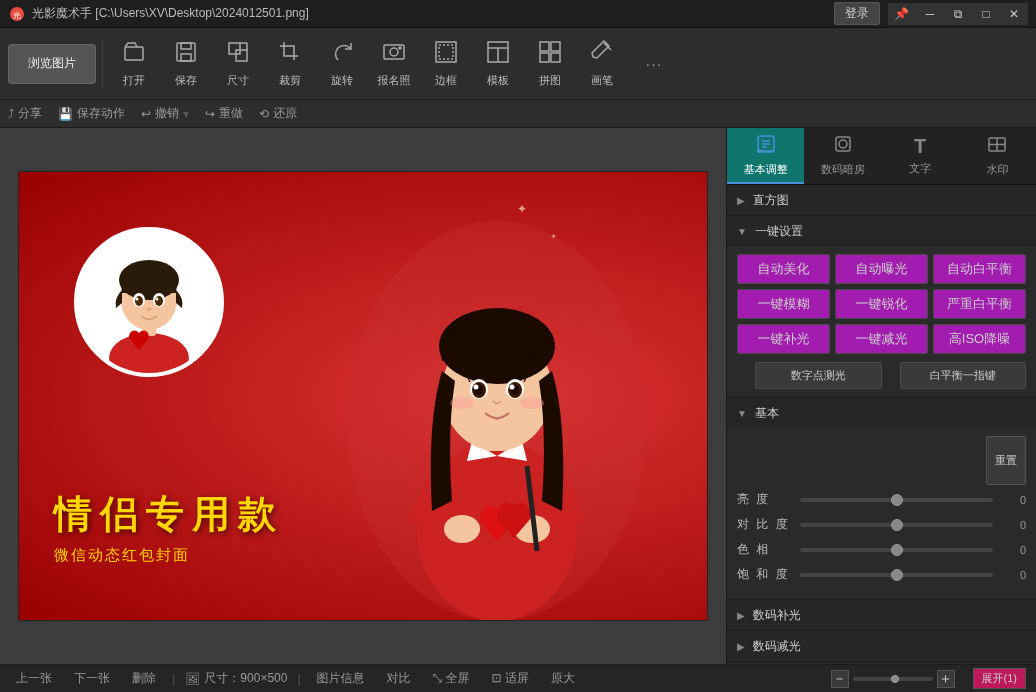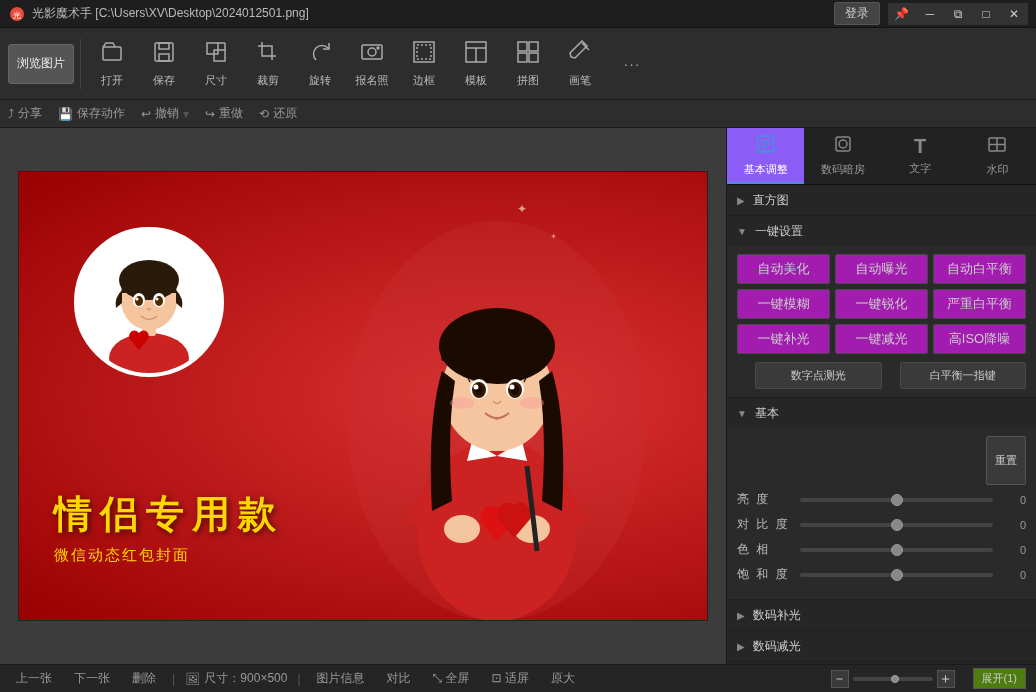--- a/index.html
+++ b/index.html
@@ -7,21 +7,21 @@
 
     
     .titlebar { height: 28px; background: #1e1e1e; display: flex; align-items: center; padding: 0 8px; border-bottom: 1px solid #111; }
     .titlebar-icon { width: 18px; height: 18px; margin-right: 6px; display: flex; align-items: center; justify-content: center; }
     .titlebar-title { font-size: 12px; color: #bbb; flex: 1; }
     .titlebar-btn { width: 28px; height: 22px; background: #333; border: none; color: #ccc; cursor: pointer; font-size: 12px; display: flex; align-items: center; justify-content: center; }
     .login-btn { background: #444; border: 1px solid #555; color: #ccc; padding: 2px 10px; font-size: 12px; cursor: pointer; margin-right: 8px; border-radius: 2px; }
 
     
     .toolbar { height: 72px; background: #2d2d2d; border-bottom: 1px solid #1a1a1a; display: flex; align-items: center; padding: 0 8px; gap: 2px; }
-    .browse-btn { background: #555; border: 1px solid #666; color: #eee; padding: 4px 8px; font-size: 12px; cursor: pointer; border-radius: 3px; height: 40px; white-space: nowrap; }
+    .browse-btn { background: #555; border: 1px solid #666; color: #eee; padding: 4px 19px; font-size: 12px; cursor: pointer; border-radius: 3px; height: 40px; white-space: nowrap; }
     .toolbar-divider { width: 1px; height: 50px; background: #444; margin: 0 4px; }
     .tool-item { display: flex; flex-direction: column; align-items: center; justify-content: center; width: 50px; height: 60px; cursor: pointer; border-radius: 4px; color: #bbb; font-size: 11px; gap: 4px; }
     .tool-item .icon { font-size: 20px; color: #aaa; }
     .tool-item .more-dots { font-size: 14px; letter-spacing: 1px; }
 
     
     .actionbar { height: 28px; background: #2d2d2d; border-bottom: 1px solid #1a1a1a; display: flex; align-items: center; padding: 0 8px; gap: 16px; color: #999; font-size: 12px; }
     .action-item { display: flex; align-items: center; gap: 4px; cursor: pointer; }
 
     
@@ -32,21 +32,21 @@
     .image-container { width: 690px; height: 450px; position: relative; overflow: hidden; border: 1px solid #222; }
 
     
     .right-panel { width: 310px; background: #2a2a2a; border-left: 1px solid #1a1a1a; display: flex; flex-direction: column; overflow-y: auto; }
     .right-panel::-webkit-scrollbar { width: 4px; }
     .right-panel::-webkit-scrollbar-thumb { background: #555; }
 
     
     .tab-bar { display: flex; background: #222; border-bottom: 1px solid #111; }
     .tab { flex: 1; height: 56px; display: flex; flex-direction: column; align-items: center; justify-content: center; cursor: pointer; border-bottom: 2px solid transparent; color: #999; font-size: 11px; gap: 3px; }
-    .tab.active { border-bottom-color: #4a90d9; color: #fff; background: #8b5cf6; }
+    .tab.active { border-bottom-color: #4a90d9; color: #fff; background: #0f766e; }
     .tab-icon { font-size: 18px; }
 
     
     .panel-section { border-bottom: 1px solid #1f1f1f; }
     .section-header { height: 30px; display: flex; align-items: center; padding: 0 10px; gap: 8px; cursor: pointer; background: #262626; }
     .section-chevron { font-size: 10px; color: #888; }
     .section-title { font-size: 12px; color: #ccc; }
 
     
     .onekey-grid { display: grid; grid-template-columns: 1fr 1fr 1fr; gap: 5px; padding: 8px 10px; }
@@ -63,21 +63,21 @@
     .slider-thumb { width: 12px; height: 12px; background: #888; border-radius: 50%; position: absolute; top: -4px; left: 50%; transform: translateX(-50%); cursor: pointer; border: 1px solid #999; }
     .slider-value { width: 25px; text-align: right; font-size: 11px; color: #999; }
 
     
     .bottombar { height: 28px; background: #252525; border-top: 1px solid #1a1a1a; display: flex; align-items: center; padding: 0 10px; gap: 10px; font-size: 12px; color: #999; }
     .bottom-btn { background: none; border: none; color: #999; cursor: pointer; font-size: 12px; padding: 2px 6px; }
     .bottom-sep { color: #555; }
     .bottom-info { display: flex; align-items: center; gap: 4px; }
     .zoom-controls { display: flex; align-items: center; gap: 4px; margin-left: auto; }
     .zoom-btn { width: 18px; height: 18px; background: #3a3a3a; border: 1px solid #555; color: #ccc; cursor: pointer; display: flex; align-items: center; justify-content: center; font-size: 14px; }
-    .expand-btn { background: #4d7c0f; border: 1px solid #555; color: #ccc; padding: 2px 8px; cursor: pointer; font-size: 11px; }
+    .expand-btn { background: #be185d; border: 1px solid #555; color: #ccc; padding: 2px 8px; cursor: pointer; font-size: 11px; }
   </style>
 </head>
 <body>
 
 <div class="titlebar">
   <div class="titlebar-icon">
     <svg width="16" height="16" viewBox="0 0 16 16">
         <circle cx="8" cy="8" r="7" fill="#e74c3c"></circle>
         <text x="8" y="12" text-anchor="middle" font-size="8" fill="white">光</text>
       </svg>

